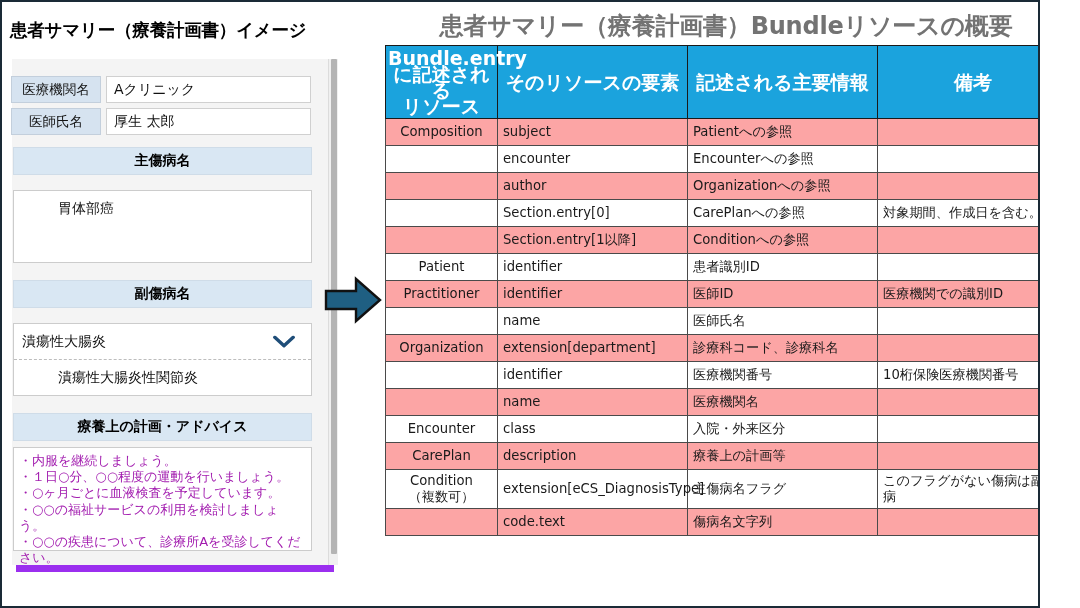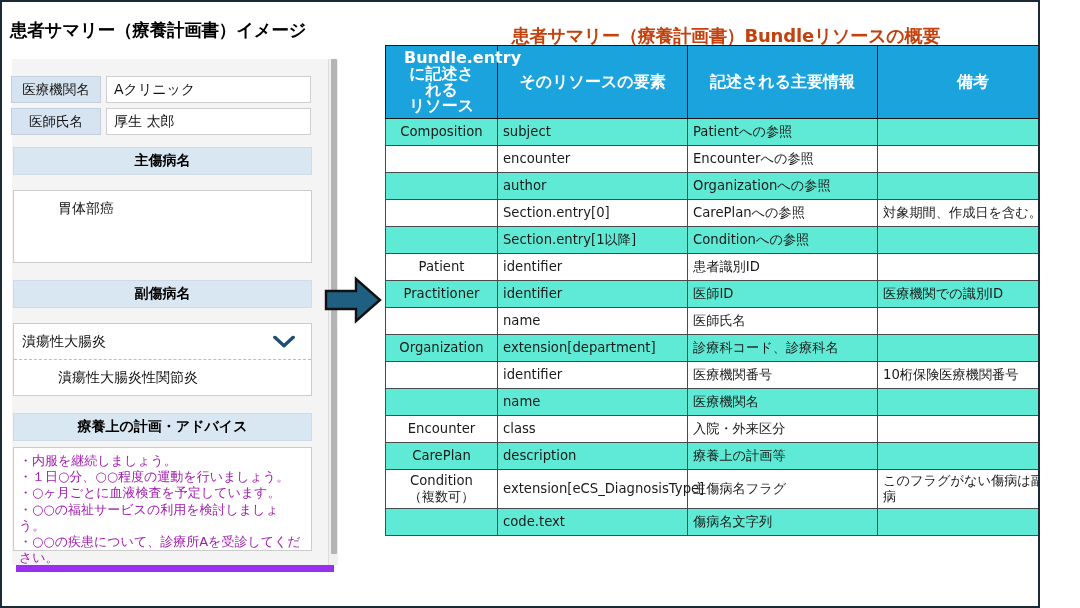--- a/index.html
+++ b/index.html
@@ -103,52 +103,52 @@
   
   #arrow-wrap{
     position:absolute;left:320px;top:270px;width:62px;height:56px;
   }
 
   
   #right-panel{
     position:absolute;left:370px;top:2px;width:708px;height:604px;
   }
   #right-title{
-    position:absolute;left:0;top:20px;width:708px;
-    text-align:center;font-size:18px;font-weight:bold;color:#c2410c;
+    position:absolute;left:0;top:6px;width:708px;
+    text-align:center;font-size:24px;font-weight:bold;color:#737373;
     letter-spacing:-0.2px;white-space:nowrap;
   }
   #res-table{
     position:absolute;left:13px;top:41px;
     width:683px;
     border-collapse:collapse;
     table-layout:fixed;
     border:1.5px solid #1a1a1a;
   }
   #res-table th{
     background:#1ba3dd;color:#ffffff;
-    font-size:16px;font-weight:bold;
+    font-size:19px;font-weight:bold;
     border:1px solid #1a1a1a;
-    padding:4px 18px;
+    padding:4px 2px;
     line-height:16px;
     text-align:center;
     vertical-align:middle;
     height:61px;
     box-sizing:border-box;
   }
   #res-table td{
     border:1px solid #4a4a4a;
     font-size:13.2px;color:#1a1a1a;
     padding:3px 5px;
     line-height:16px;
     vertical-align:middle;
     height:27px;
     box-sizing:border-box;
   }
-  #res-table tr.alt td{ background:#5eead4; }
+  #res-table tr.alt td{ background:#fca5a5; }
   #res-table tr.norm td{ background:#ffffff; }
   td.c1{ text-align:center; }
   td.c2,td.c3,td.c4{ text-align:left; }
   .col1{width:112px;}
   .col2{width:190px;}
   .col3{width:190px;}
   .col4{width:191px;}
 </style>
 </head>
 <body>

